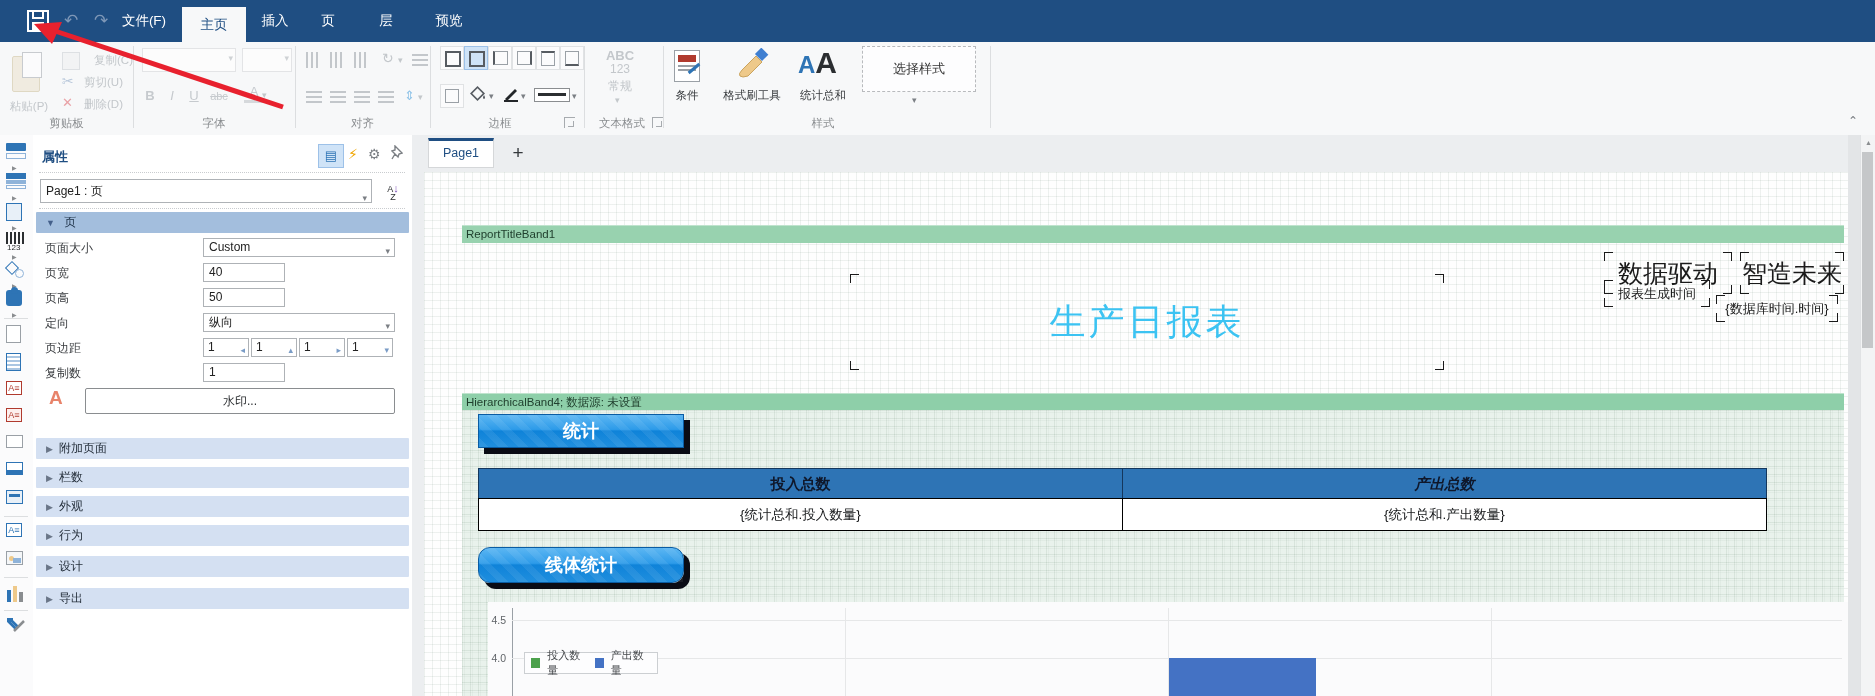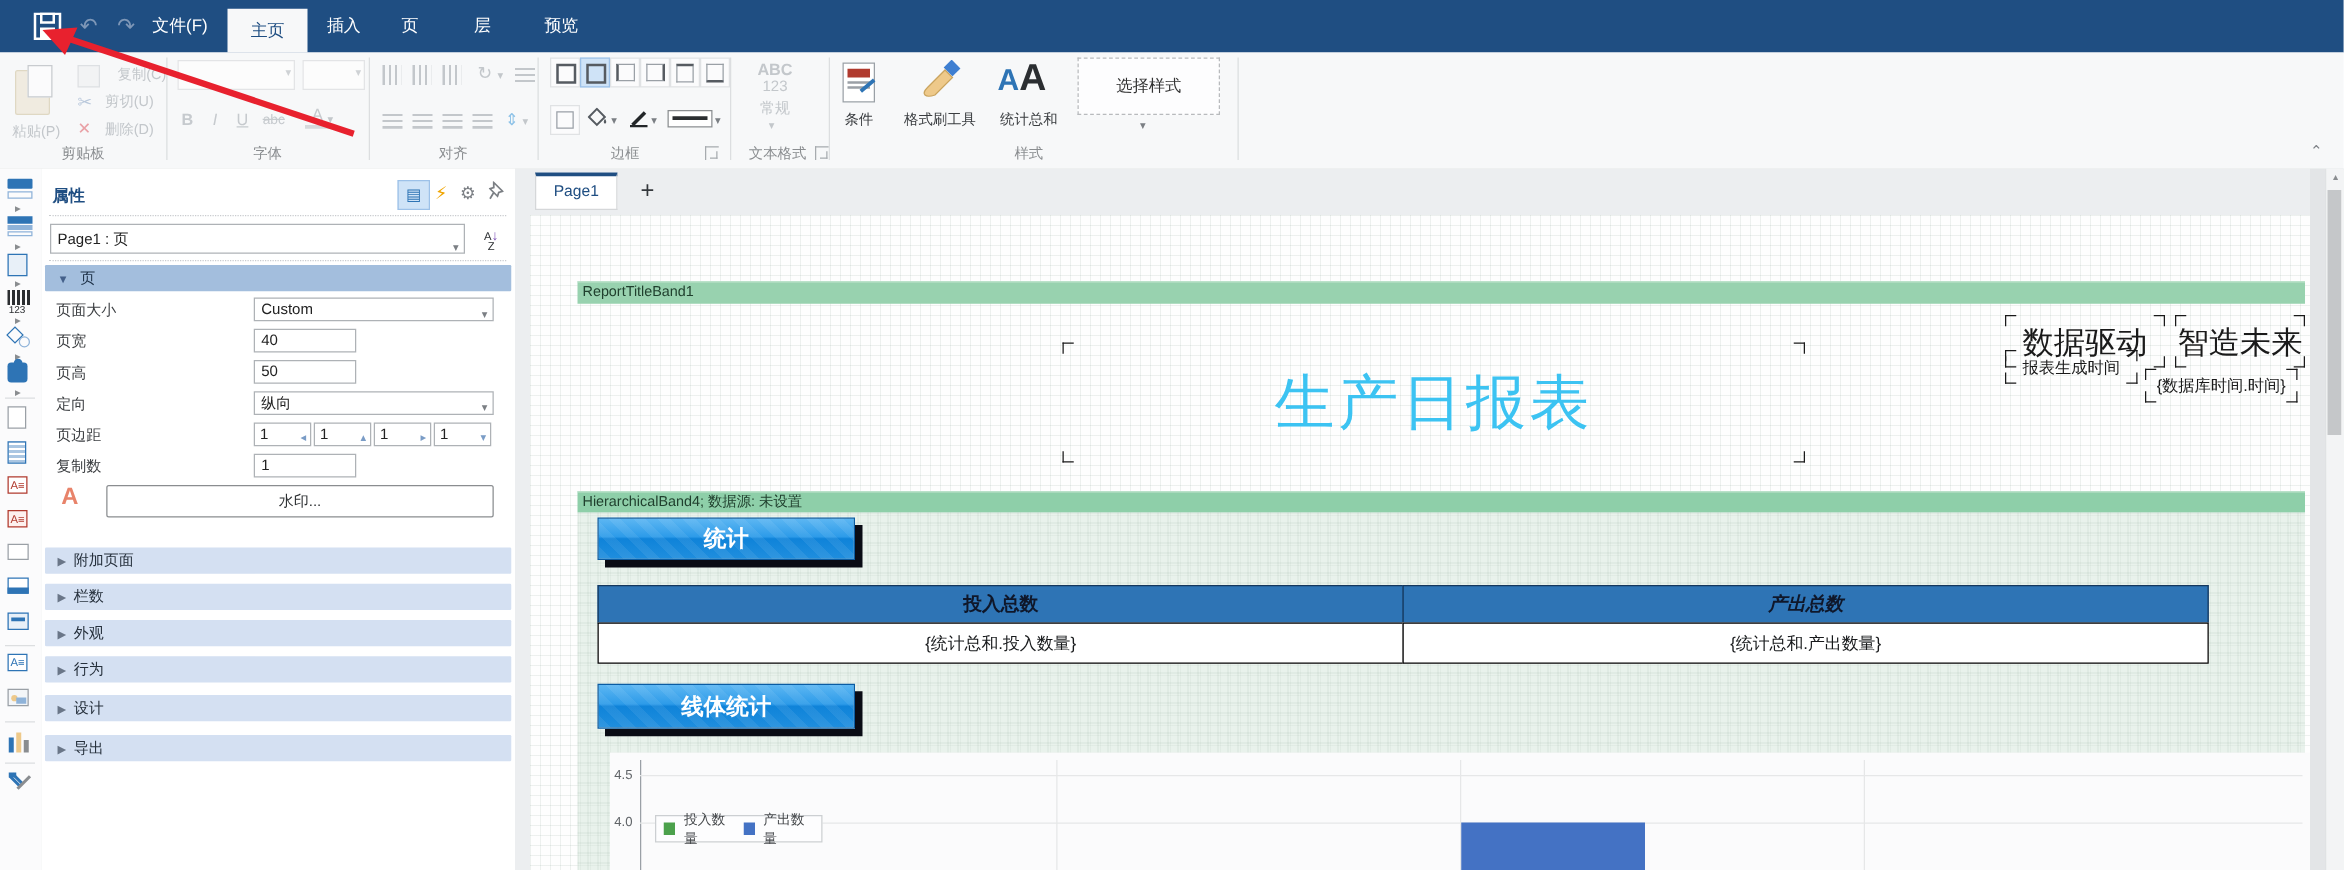--- a/index.html
+++ b/index.html
@@ -374,21 +374,21 @@
   <div class="abs addtab">+</div>
   <div class="abs page"></div>
 
   <div class="abs bandbar" style="top:225px;height:18px;line-height:17px;">ReportTitleBand1</div>
 
   <div class="selbox" style="left:852px;top:276px;width:590px;height:92px;">
     <div class="cnr c-tl"></div>
       <div class="cnr c-tr"></div>
     <div class="cnr c-bl"></div>
       <div class="cnr c-br"></div>
-    <div style="width:100%;height:100%;display:flex;align-items:center;justify-content:center;color:#3cc3f2;font-size:48px;letter-spacing:3px;">生产日报表</div>
+    <div style="width:100%;height:100%;display:flex;align-items:center;justify-content:center;color:#3cc3f2;font-size:36px;letter-spacing:3px;">生产日报表</div>
   </div>
 
   <div class="selbox" style="left:1606px;top:254px;width:124px;height:38px;">
     <div class="cnr c-tl"></div>
       <div class="cnr c-tr"></div>
     <div class="cnr c-bl"></div>
       <div class="cnr c-br"></div>
     <div style="width:100%;height:100%;display:flex;align-items:center;justify-content:center;color:#1a1a1a;font-size:25px;">数据驱动</div>
   </div>
   <div class="selbox" style="left:1742px;top:254px;width:100px;height:38px;">
@@ -419,21 +419,21 @@
   <div class="abs glossy" style="left:478px;top:414px;width:206px;height:34px;line-height:32px;">
     <div class="stripes"></div>
     <span style="position:relative;">统计</span>
   </div>
 
   <div class="abs tblcell tblhead" style="left:478px;top:468px;width:645px;height:31px;line-height:29px;border-width:1.5px;">投入总数</div>
   <div class="abs tblcell tblhead" style="left:1122px;top:468px;width:645px;height:31px;line-height:29px;border-width:1.5px;font-style:italic;">产出总数</div>
   <div class="abs tblcell tbldata" style="left:478px;top:498px;width:645px;height:33px;line-height:31px;border-width:1.5px;">{统计总和.投入数量}</div>
   <div class="abs tblcell tbldata" style="left:1122px;top:498px;width:645px;height:33px;line-height:31px;border-width:1.5px;">{统计总和.产出数量}</div>
 
-  <div class="abs glossy" style="left:478px;top:547px;width:206px;height:36px;line-height:34px;">
+  <div class="abs glossy" style="left:478px;top:547px;width:206px;height:36px;line-height:34px;border-radius:12px;">
     <div class="stripes"></div>
     <span style="position:relative;">线体统计</span>
   </div>
 
   <div class="abs chartbox">
     <div class="gridline" style="left:24px;top:6px;width:1px;height:88px;background:#9aa0a6;"></div>
     <div class="gridline" style="left:24px;top:18px;width:1330px;height:1px;"></div>
     <div class="gridline" style="left:24px;top:56px;width:1330px;height:1px;"></div>
     <div class="gridline" style="left:357px;top:6px;width:1px;height:88px;"></div>
     <div class="gridline" style="left:680px;top:6px;width:1px;height:88px;"></div>

